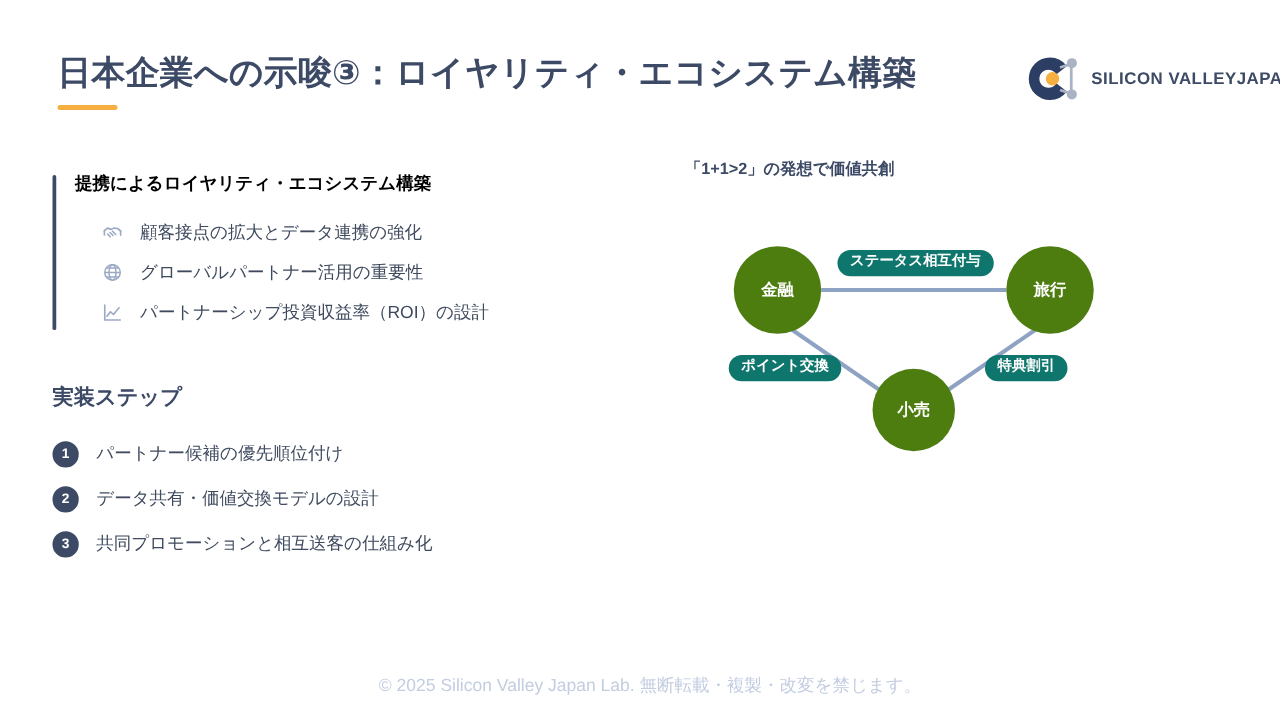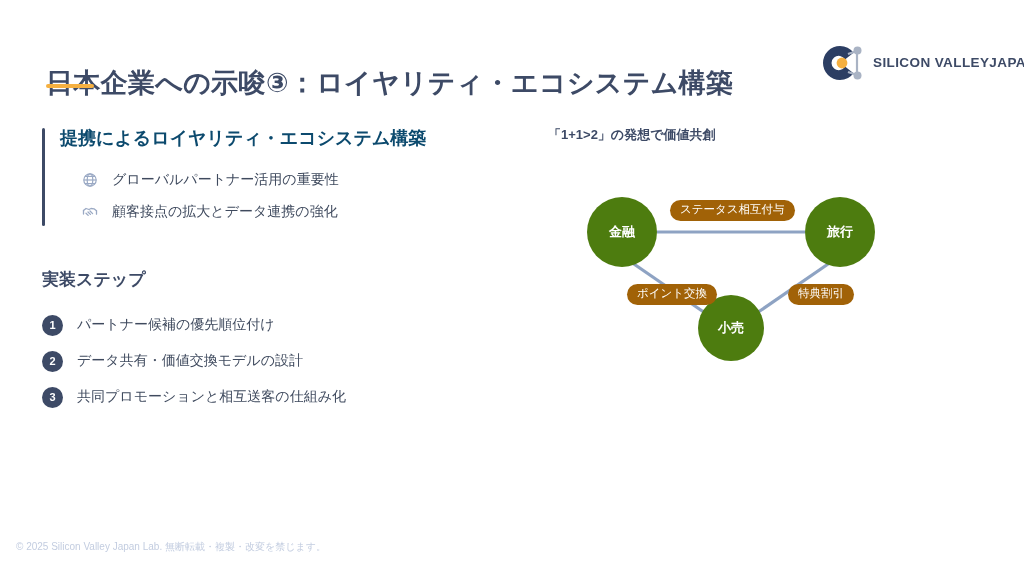--- a/index.html
+++ b/index.html
@@ -24,21 +24,20 @@
   
   .title {
     position: absolute;
     left: 46px;
     top: 40px;
     font-size: 27px;
     font-weight: bold;
     letter-spacing: 0.3px;
     color: #3d4a66;
     white-space: nowrap;
-    margin-top: 25px;
   }
   .title-rule {
     position: absolute;
     left: 46px;
     top: 84px;
     width: 48px;
     height: 4px;
     border-radius: 2px;
     background: #f5b041;
   }
@@ -84,24 +83,24 @@
     content: "";
     position: absolute;
     left: 0;
     top: 2px;
     bottom: 2px;
     width: 3px;
     border-radius: 2px;
     background: #3d4a66;
   }
   .panel-heading {
-    font-size: 18px;
-    font-weight: bold;
-    color: #0c4a6e;
-    margin: 0 0 14px 0;
+    font-size: 14px;
+    font-weight: bold;
+    color: #000000;
+    margin: 12px 0 14px 0;
     white-space: nowrap;
   }
   .bullet-list { list-style: none; margin: 0; padding: 0; }
   .bullet-item {
     display: flex;
     align-items: center;
     gap: 14px;
     padding: 0 0 0 22px;
     height: 32px;
   }
@@ -179,31 +178,31 @@
     justify-content: center;
     font-size: 13px;
     font-weight: bold;
   }
   .node-fin    { left: 39px;  top: 25px;  width: 70px; height: 70px; }
   .node-travel { left: 257px; top: 25px;  width: 70px; height: 70px; }
   .node-retail { left: 150px; top: 123px; width: 66px; height: 66px; }
 
   .pill {
     position: absolute;
-    background: #a16207;
+    background: #0f766e;
     color: #ffffff;
     font-size: 11.5px;
-    font-weight: normal;
+    font-weight: bold;
     border-radius: 11px;
     padding: 4px 10px 5px 10px;
     white-space: nowrap;
     line-height: 1;
   }
   .pill-status { left: 122px; top: 28px; }
-  .pill-points { left: 35px;  top: 112px; margin-left: 44px; }
+  .pill-points { left: 35px;  top: 112px; }
   .pill-bonus  { left: 240px; top: 112px; }
 
   
   .roi-card {
     position: absolute;
     left: 536px;
     top: 386px;
     width: 440px;
     height: 128px;
     background: #f4f6f9;
@@ -236,22 +235,22 @@
     color: #f5b041;
     white-space: nowrap;
   }
 
   
   .footer {
     position: absolute;
     left: 16px;
     right: 0;
     top: 540px;
-    text-align: left;
-    font-size: 10px;
+    text-align: center;
+    font-size: 14px;
     color: #c3cde0;
     white-space: nowrap;
   }
 </style>
 </head>
 <body>
 
 <div class="slide">
 
   <div class="title">日本企業への示唆③：ロイヤリティ・エコシステム構築</div>
@@ -275,39 +274,48 @@
     </span>
   </div>
 
   <div class="left-col">
 
     <div class="panel-bar">
       <div class="panel-heading">提携によるロイヤリティ・エコシステム構築</div>
       <ul class="bullet-list">
         <li class="bullet-item">
           <span class="bullet-icon">
+            <svg viewBox="0 0 16 16" width="16" height="16" fill="none" stroke="currentColor" stroke-width="1.3" stroke-linecap="round" stroke-linejoin="round">
+              <path d="M1.5 6.5 L4 4.5 L7 5.5 L9 4.5 L12 4.8 L14.5 6.8"></path>
+              <path d="M4 9.2 L6.2 11.4 M6 8 L8.4 10.4 M8 7 L10.6 9.6"></path>
+              <path d="M1.5 6.5 L1.5 10 M14.5 6.8 L14.5 10.2"></path>
+            </svg>
+          </span>
+          <span class="bullet-text">顧客接点の拡大とデータ連携の強化</span>
+        </li>
+        <li class="bullet-item">
+          <span class="bullet-icon">
             <svg viewBox="0 0 16 16" width="16" height="16" fill="none" stroke="currentColor" stroke-width="1.2">
               <circle cx="8" cy="8" r="6.2"></circle>
               <ellipse cx="8" cy="8" rx="2.8" ry="6.2"></ellipse>
               <line x1="1.8" y1="8" x2="14.2" y2="8"></line>
               <line x1="3" y1="4.4" x2="13" y2="4.4"></line>
               <line x1="3" y1="11.6" x2="13" y2="11.6"></line>
             </svg>
           </span>
           <span class="bullet-text">グローバルパートナー活用の重要性</span>
         </li>
         <li class="bullet-item">
           <span class="bullet-icon">
             <svg viewBox="0 0 16 16" width="16" height="16" fill="none" stroke="currentColor" stroke-width="1.3" stroke-linecap="round" stroke-linejoin="round">
-              <path d="M1.5 6.5 L4 4.5 L7 5.5 L9 4.5 L12 4.8 L14.5 6.8"></path>
-              <path d="M4 9.2 L6.2 11.4 M6 8 L8.4 10.4 M8 7 L10.6 9.6"></path>
-              <path d="M1.5 6.5 L1.5 10 M14.5 6.8 L14.5 10.2"></path>
+              <polyline points="1.8,2 1.8,14 14.2,14"></polyline>
+              <polyline points="3.6,11 6.4,7.4 8.8,9.6 13.2,4.2"></polyline>
             </svg>
           </span>
-          <span class="bullet-text">顧客接点の拡大とデータ連携の強化</span>
+          <span class="bullet-text">パートナーシップ投資収益率（ROI）の設計</span>
         </li>
       </ul>
     </div>
 
     <div class="section-heading">実装ステップ</div>
     <ul class="step-list">
       <li class="step-item">
         <span class="step-num">1</span>
         <span class="step-text">パートナー候補の優先順位付け</span>
       </li>

